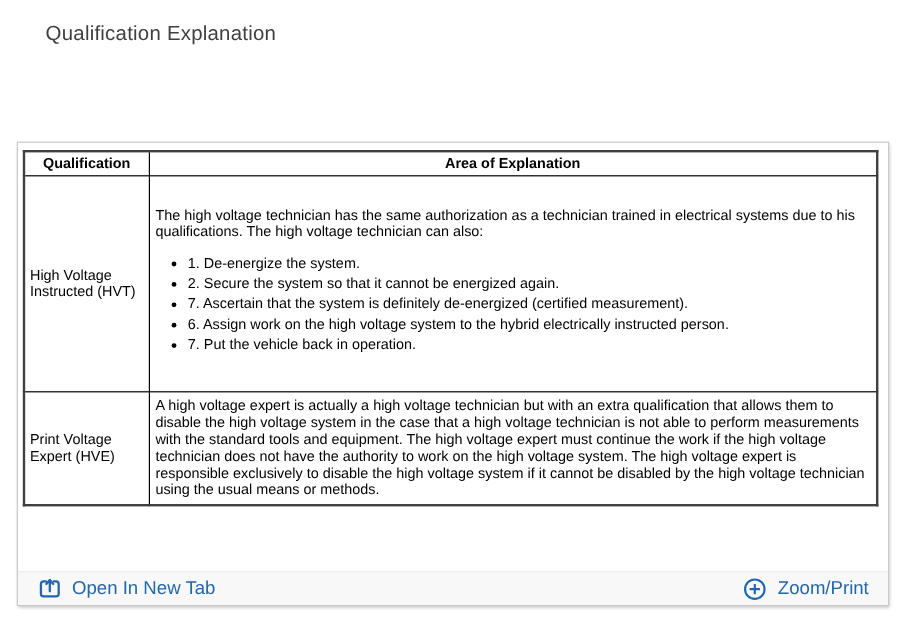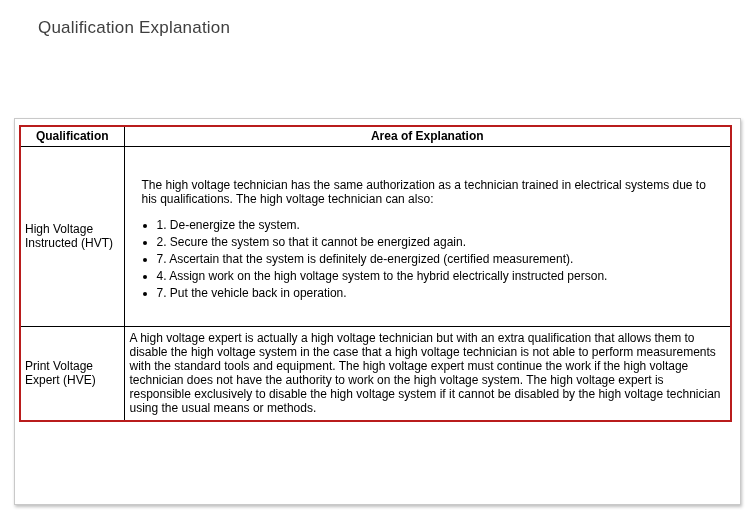--- a/index.html
+++ b/index.html
@@ -30,21 +30,21 @@
     flex-direction: column;
   }
   .table-wrap {
     flex: 1;
     padding: 6px 8px 0 4px;
     overflow: hidden;
   }
   table.qual-table {
     width: 100%;
     border-collapse: collapse;
-    border: 2px solid #b91c1c;
+    border: 2px solid #404040;
     font-size: 12px;
     color: #000000;
     table-layout: fixed;
   }
   table.qual-table th, table.qual-table td {
     border: 1px solid #000000;
     vertical-align: middle;
     line-height: 14px;
   }
   table.qual-table th {
@@ -52,21 +52,21 @@
     text-align: center;
     height: 20px;
     padding: 2px 3px;
   }
   col.c-qual { width: 104px; }
   td.qual-cell { padding: 2px 2px 2px 4px; }
   td.app-cell  { padding: 3px 4px 3px 5px; }
   tr.row-1 { height: 48px; }
   tr.row-2 { height: 180px; }
   tr.row-3 { height: 95px; }
-  .app-cell p { margin: 12px; }
+  .app-cell p { margin: 0; }
   .app-cell ul {
     margin: 12px 0 6px 0;
     padding-left: 27px;
     list-style: disc;
   }
   .app-cell li { margin-top: 3px; }
   .app-cell li:first-child { margin-top: 0; }
   .toolbar {
     height: 28px;
     flex: 0 0 28px;
@@ -110,26 +110,46 @@
       </thead>
       <tbody>
         <tr class="row-2">
           <td class="qual-cell">High Voltage Instructed (HVT)</td>
           <td class="app-cell">
             <p>The high voltage technician has the same authorization as a technician trained in electrical systems due to his qualifications. The high voltage technician can also:</p>
             <ul>
               <li>1. De-energize the system.</li>
               <li>2. Secure the system so that it cannot be energized again.</li>
               <li>7. Ascertain that the system is definitely de-energized (certified measurement).</li>
-              <li>4. Assign work on the high voltage system to the hybrid electrically instructed person.</li>
+              <li>6. Assign work on the high voltage system to the hybrid electrically instructed person.</li>
               <li>7. Put the vehicle back in operation.</li>
             </ul>
           </td>
         </tr>
         <tr class="row-3">
           <td class="qual-cell">Print Voltage Expert (HVE)</td>
           <td class="app-cell">A high voltage expert is actually a high voltage technician but with an extra qualification that allows them to disable the high voltage system in the case that a high voltage technician is not able to perform measurements with the standard tools and equipment. The high voltage expert must continue the work if the high voltage technician does not have the authority to work on the high voltage system. The high voltage expert is responsible exclusively to disable the high voltage system if it cannot be disabled by the high voltage technician using the usual means or methods.</td>
         </tr>
       </tbody>
     </table>
   </div>
 
+  <div class="toolbar">
+    <a class="toolbar-link">
+      <span class="icon">
+        <svg width="19" height="19" viewBox="0 0 19 19" aria-hidden="true">
+          <path d="M6.3 3.5 H4.3 a2.2 2.2 0 0 0 -2.2 2.2 V13.7 a2.2 2.2 0 0 0 2.2 2.2 H14.7 a2.2 2.2 0 0 0 2.2 -2.2 V5.7 a2.2 2.2 0 0 0 -2.2 -2.2 H12.7" fill="none" stroke="currentColor" stroke-width="1.9" stroke-linecap="round"></path>
+          <path d="M9.5 11.8 V3.2 M6.6 5.6 L9.5 2.3 L12.4 5.6" fill="none" stroke="currentColor" stroke-width="1.9" stroke-linecap="round" stroke-linejoin="round"></path>
+        </svg>
+      </span>
+      <span>Open In New Tab</span>
+    </a>
+    <a class="toolbar-link">
+      <span class="icon">
+        <svg width="20" height="20" viewBox="0 0 20 20" aria-hidden="true">
+          <circle cx="10" cy="10" r="8.1" fill="none" stroke="currentColor" stroke-width="1.8"></circle>
+          <path d="M10 5.7 V14.3 M5.7 10 H14.3" fill="none" stroke="currentColor" stroke-width="1.8"></path>
+        </svg>
+      </span>
+      <span>Zoom/Print</span>
+    </a>
+  </div>
 </div>
 
 </body></html>

